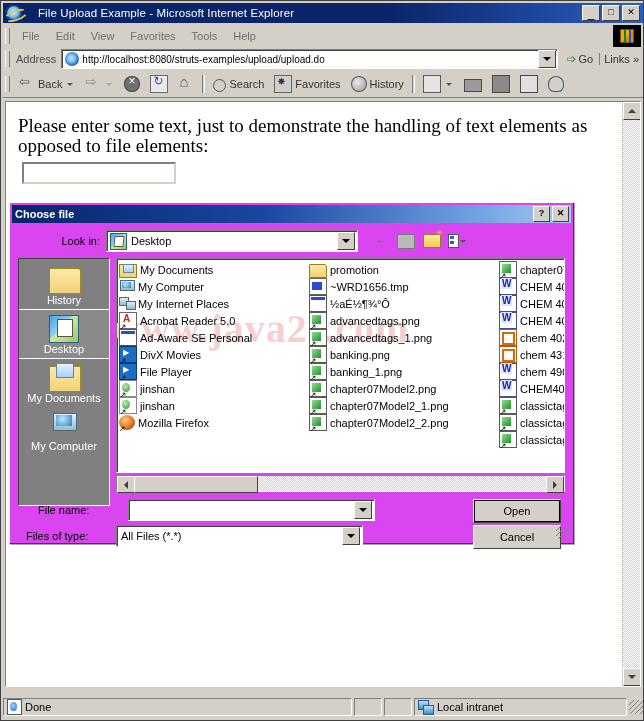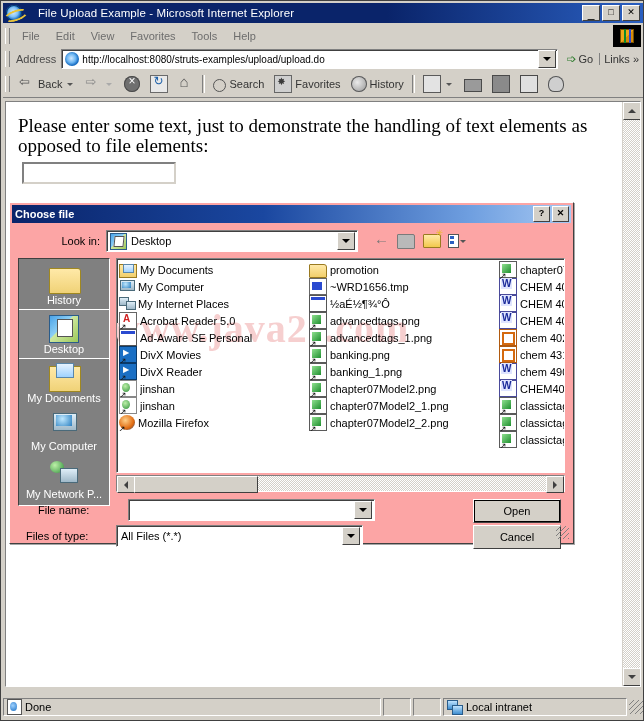--- a/index.html
+++ b/index.html
@@ -170,38 +170,38 @@
   .statusbar{
     position:absolute; left:2px; bottom:2px; width:640px; height:22px;
     background:#d4d0c8; display:flex; align-items:center; gap:2px;
   }
   .sb-pane{
     height:18px; border:1px solid; border-color:#808080 #ffffff #ffffff #808080;
     display:flex; align-items:center; padding:0 3px; box-sizing:border-box;
   }
   .sb-main{ flex:1 1 auto; }
   .sb-sm{ width:28px; }
-  .sb-zone{ width:184px; gap:4px; }
+  .sb-zone{ width:213px; gap:4px; }
   .sb-text{ font-size:11px;color:#000; }
   .ico-doc{ width:13px;height:14px;background:#fff;border:1px solid #555; position:relative;margin-right:3px;}
   .ico-doc:after{content:"";position:absolute;left:2px;top:2px;width:7px;height:9px;
      background:radial-gradient(circle at 40% 40%,#9fd2ff,#1a6fc4);border-radius:50%;}
   .ico-net{ width:15px;height:14px; position:relative; }
   .ico-net:before{content:"";position:absolute;left:0;top:0;width:9px;height:8px;background:linear-gradient(#bfe3ff,#3e8ed0);border:1px solid #2a5c8a;}
   .ico-net:after{content:"";position:absolute;left:5px;top:5px;width:9px;height:8px;background:linear-gradient(#bfe3ff,#3e8ed0);border:1px solid #2a5c8a;}
   .resize-grip{
     width:14px;height:14px;margin-left:auto;
     background:
       linear-gradient(135deg, transparent 0 45%, #808080 45% 55%, transparent 55% 100%) 0 0/5px 5px;
   }
 
   
   .dialog{
     position:absolute; left:8px; top:201px; width:565px; height:342px;
-    background:#fca5a5;
+    background:#d946ef;
     border:1px solid; border-color:#ffffff #404040 #404040 #ffffff;
     box-sizing:border-box;
     box-shadow: 1px 1px 0 rgba(0,0,0,.35);
   }
   .dlg-title{
     position:absolute; left:2px; top:2px; right:2px; height:18px;
     background: linear-gradient(to right, #0a246a 0%, #1a47a0 45%, #6f9fe0 82%, #a6c8f2 100%);
     display:flex; align-items:center;
   }
   .dlg-title-text{ color:#fff; font-weight:bold; font-size:11px; margin-left:3px; }
@@ -555,26 +555,20 @@
               <span class="pi-mydocs" style="display:block"></span>
             </span>
           <span class="plabel">My Documents</span>
         </div>
         <div class="place">
           <span class="picon">
               <span class="pi-comp" style="display:block"></span>
             </span>
           <span class="plabel">My Computer</span>
         </div>
-        <div class="place">
-          <span class="picon">
-              <span class="pi-net" style="display:block"></span>
-            </span>
-          <span class="plabel">My Network P...</span>
-        </div>
       </div>
 
       <div class="filelist">
         <div class="watermark">www.java2s.com</div>
         <div class="fl-cols">
 
           <div class="fl-col">
             <div class="fitem">
                 <span class="fi fi-docs"></span>
                 <span class="fname">My Documents</span>
@@ -594,21 +588,21 @@
             <div class="fitem">
                 <span class="fi fi-app fi-shortcut"></span>
                 <span class="fname">Ad-Aware SE Personal</span>
               </div>
             <div class="fitem">
                 <span class="fi fi-divx fi-shortcut"></span>
                 <span class="fname">DivX Movies</span>
               </div>
             <div class="fitem">
                 <span class="fi fi-divx fi-shortcut"></span>
-                <span class="fname">DivX Reader</span>
+                <span class="fname">File Player</span>
               </div>
             <div class="fitem">
                 <span class="fi fi-js fi-shortcut"></span>
                 <span class="fname">jinshan</span>
               </div>
             <div class="fitem">
                 <span class="fi fi-js fi-shortcut"></span>
                 <span class="fname">jinshan</span>
               </div>
             <div class="fitem">

